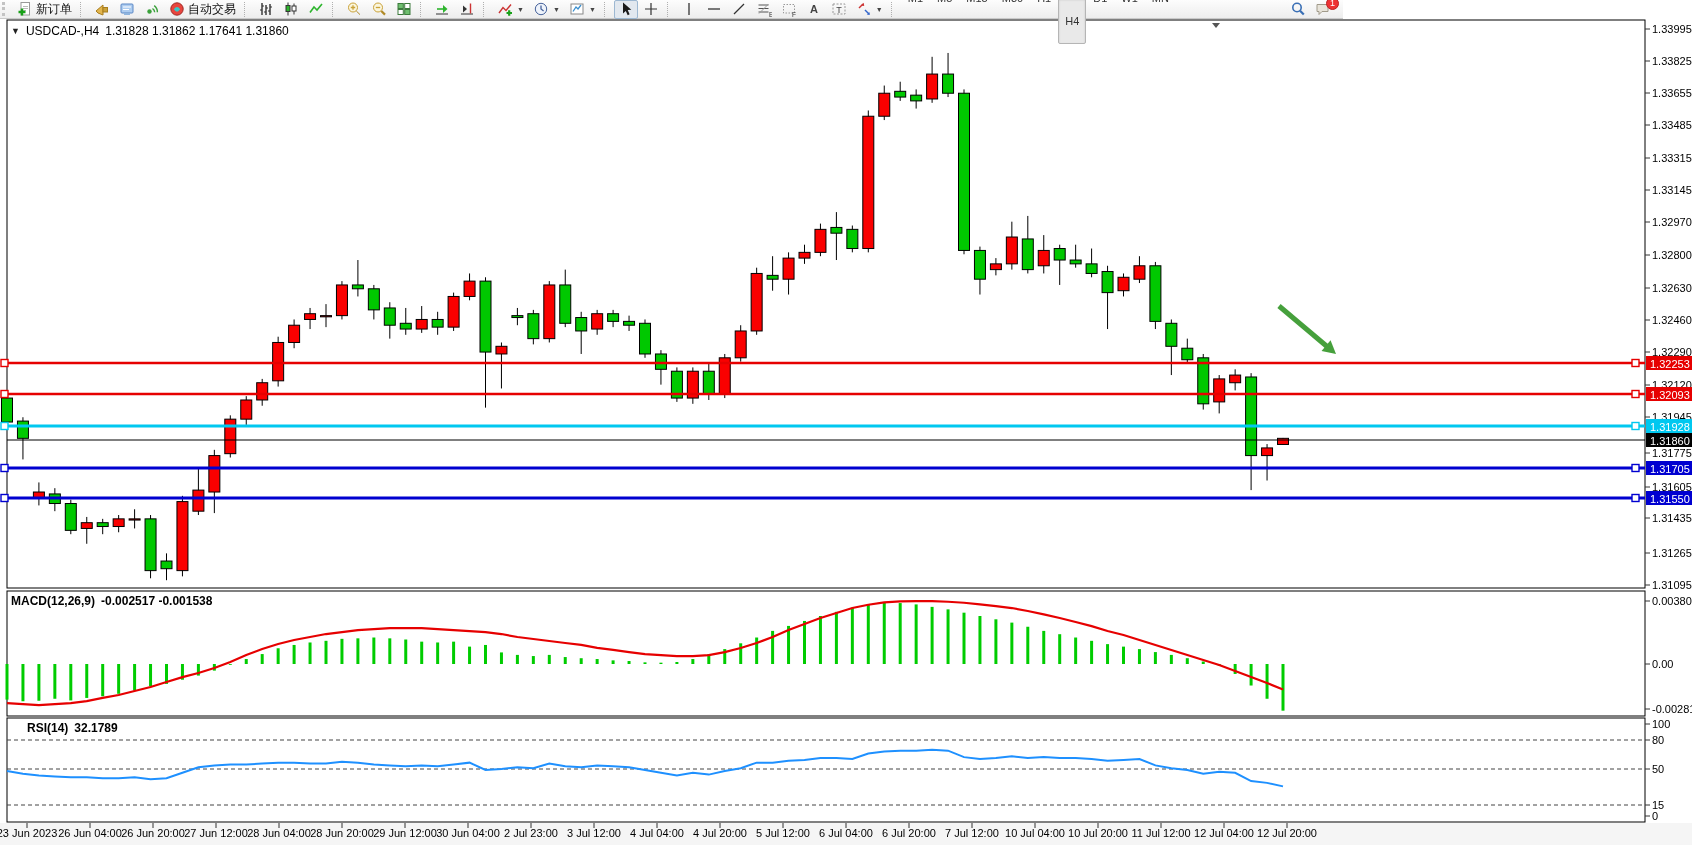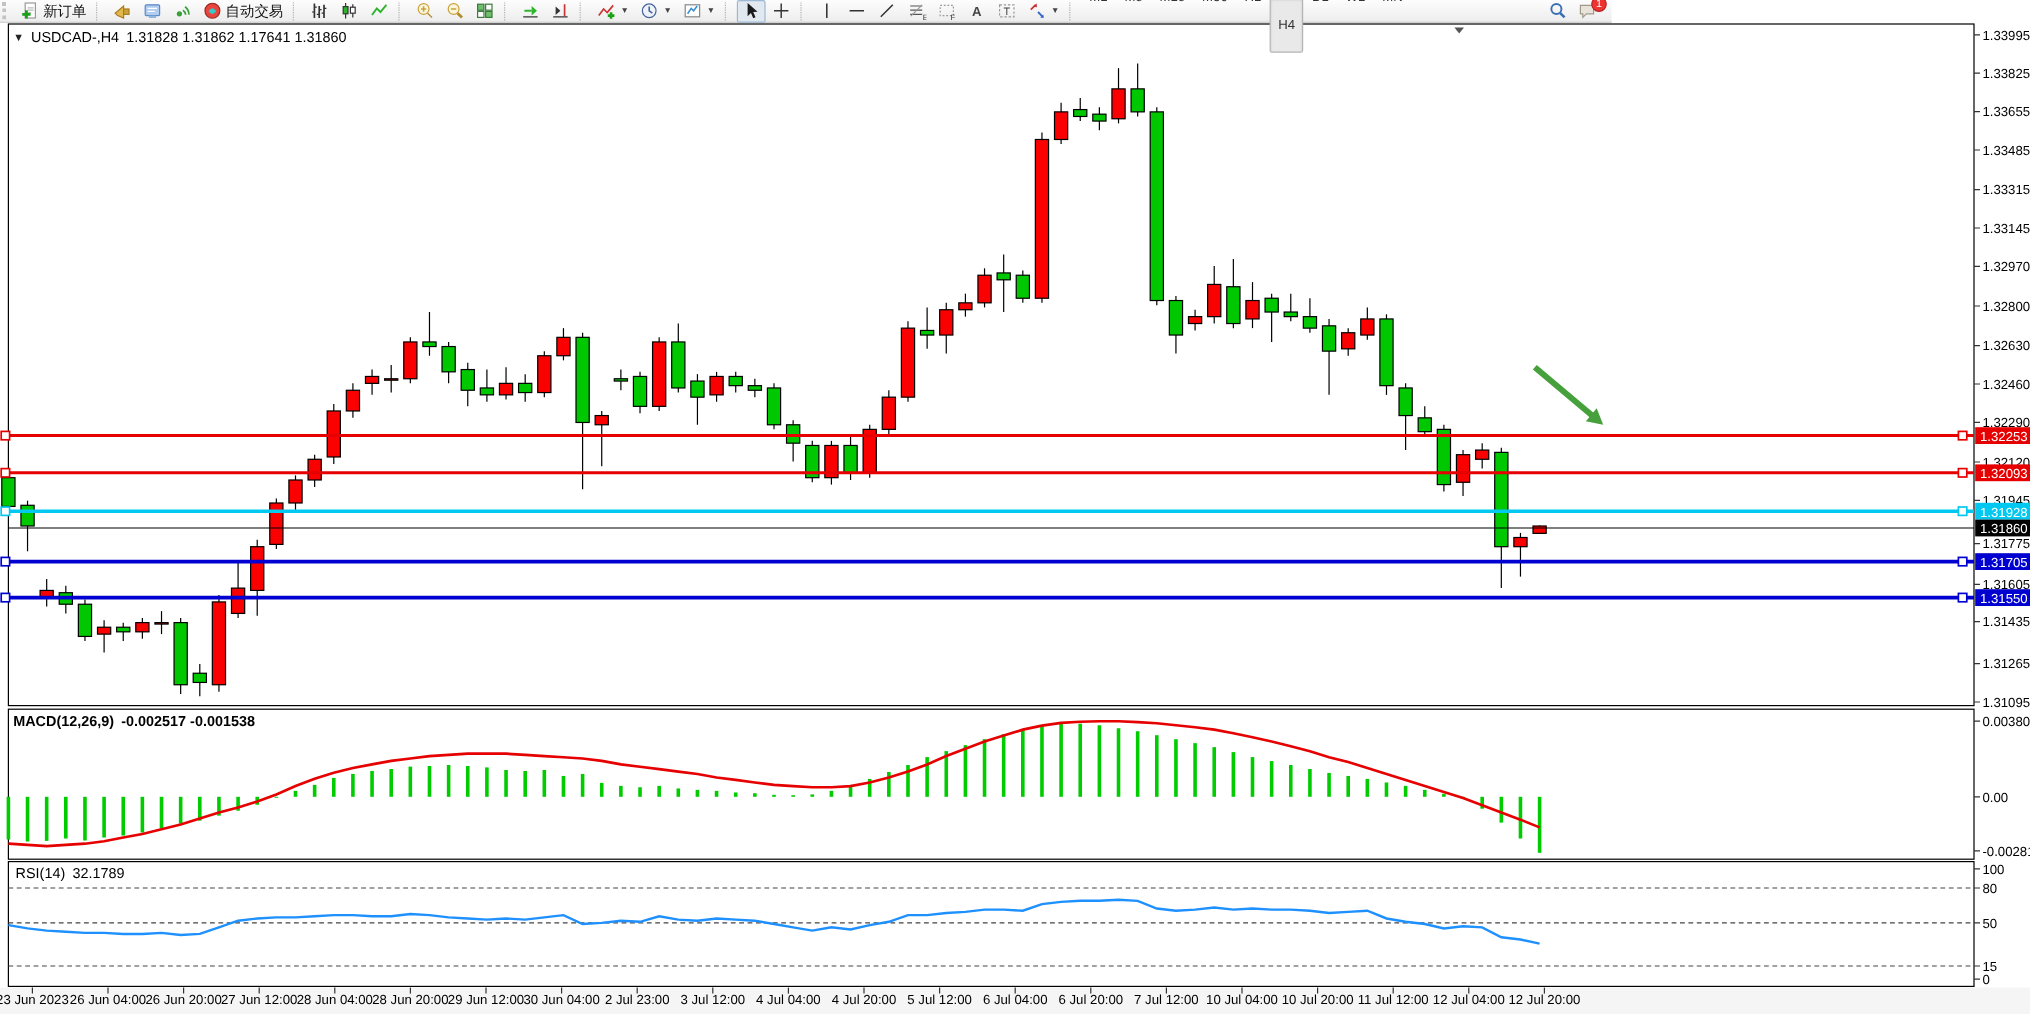--- a/index.html
+++ b/index.html
@@ -20,21 +20,21 @@
   .grip{width:4px;height:14px;border-left:3px dotted #c3c3c3;margin-right:3px;}
   .caret{font-size:7px;color:#444;margin-left:1px;}
   .spacer{flex:1;}
   .badge{position:absolute;top:-4px;right:-5px;background:#e33;color:#fff;border-radius:7px;
     font-size:9px;line-height:11px;min-width:11px;text-align:center;border:1px solid #b22;}
   
   .ovl{position:absolute;z-index:3;font-size:12px;color:#000;}
   #chart-title{left:11px;top:24px;display:flex;gap:6px;align-items:center;}
   #chart-title .tri{font-size:9px;color:#222;}
   #macd-title{left:11px;top:594px;font-weight:bold;}
-  #rsi-title{left:13px;top:721px;}
+  #rsi-title{left:27px;top:721px;font-weight:bold;}
   .ind-val{margin-left:6px;}
 </style>
 </head>
 <body>
 
 <div id="root">
 
   <div id="toolbar">
     <div class="grip"></div>
 

